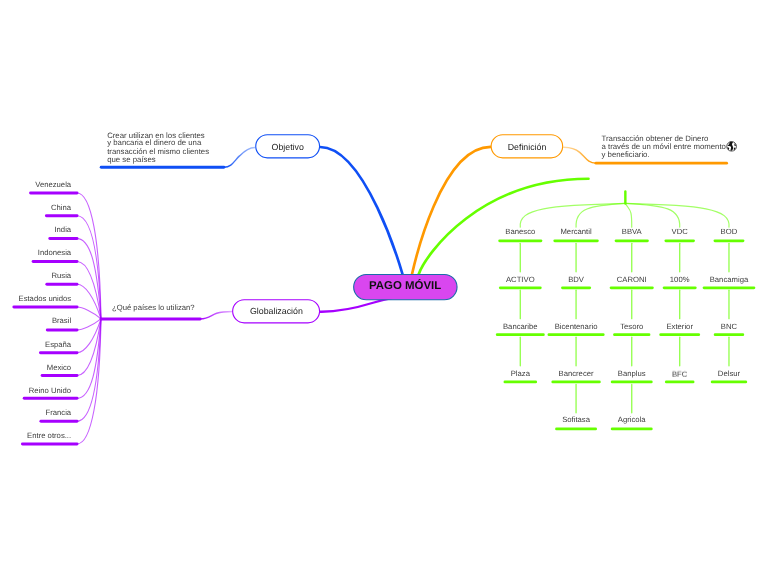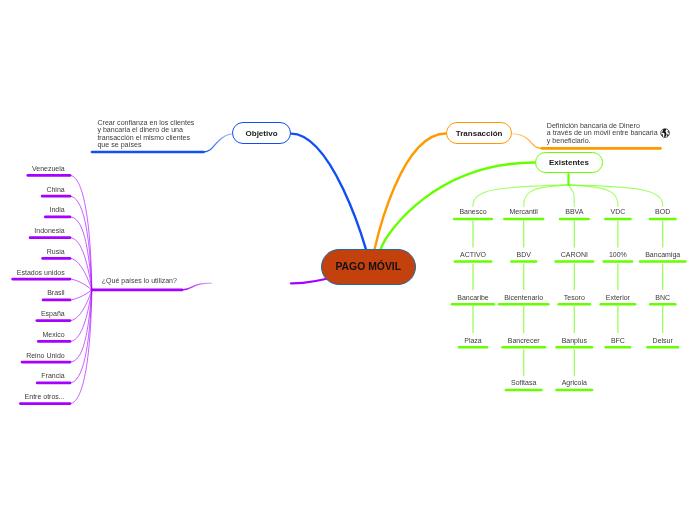--- a/index.html
+++ b/index.html
@@ -5,21 +5,21 @@
 <style>
   html,body{margin:0;padding:0;background:#ffffff;}
   body{width:696px;height:520px;overflow:hidden;
        font-family:"Liberation Sans","DejaVu Sans",sans-serif;
        -webkit-font-smoothing:antialiased;}
   #stage{position:relative;width:696px;height:520px;background:#ffffff;
          filter:opacity(1);}
   svg#links{position:absolute;left:0;top:0;width:696px;height:520px;overflow:visible;}
   .node{position:absolute;display:flex;align-items:center;justify-content:center;
         box-sizing:border-box;background:#fff;border-radius:999px;
-        font-weight:bold;font-size:8px;
+        font-weight:normal;font-size:8px;
         color:#1b1b1b;white-space:nowrap;}
   #root-node{position:absolute;display:flex;align-items:center;justify-content:center;
         box-sizing:border-box;border-radius:999px;white-space:nowrap;
         font-weight:bold;font-size:10.4px;}
   .note{position:absolute;color:#3c3c3c;font-size:7.1px;line-height:7.25px;}
   .note div{white-space:nowrap;}
   .leaf{position:absolute;color:#3b3b3b;font-size:7px;white-space:nowrap;
         text-align:center;transform:translate3d(-50%,0,0);}
   .qlabel{position:absolute;color:#3c3c3c;font-size:7px;white-space:nowrap;}
   .icon-globe{position:absolute;left:660.4px;top:127.6px;width:10.2px;height:10.2px;}
@@ -123,37 +123,37 @@
       <path d="M 568.5,184.9 C 499.7,186.6 471.1,189.1 473,206.5" fill="none" stroke="#66ff00" stroke-width="1.1" stroke-linecap="round" stroke-linejoin="round" stroke-opacity="0.6"></path>
       <path d="M 568.5,184.9 C 536.2,187.0 522.8,189.1 523.7,206.5" fill="none" stroke="#66ff00" stroke-width="1.1" stroke-linecap="round" stroke-linejoin="round" stroke-opacity="0.6"></path>
       <path d="M 568.5,184.9 C 572.7,192.1 574.4,189.1 574.3,206.5" fill="none" stroke="#66ff00" stroke-width="1.1" stroke-linecap="round" stroke-linejoin="round" stroke-opacity="0.6"></path>
       <path d="M 568.5,184.9 C 604.1,186.9 618.9,189.1 617.9,206.5" fill="none" stroke="#66ff00" stroke-width="1.1" stroke-linecap="round" stroke-linejoin="round" stroke-opacity="0.6"></path>
       <path d="M 568.5,184.9 C 636.3,186.6 664.6,189.1 662.7,206.5" fill="none" stroke="#66ff00" stroke-width="1.1" stroke-linecap="round" stroke-linejoin="round" stroke-opacity="0.6"></path>
     </svg>
 <div class="node" id="objetivo-node" style="left: 231.6px; top: 122.2px; width: 59.9px; height: 21.8px; border: 1.7px solid rgb(15, 79, 245);">
       <span>Objetivo</span>
     </div>
     <div class="node" id="definicion-node" style="left: 445.9px; top: 122.2px; width: 66.5px; height: 21.8px; border: 1.7px solid rgb(255, 153, 0);">
-      <span>Transacción</span>
-    </div>
-    <div class="node" id="existentes-node" style="left: 534.6px; top: 151.5px; width: 68.6px; height: 21.8px; border: 1.7px solid rgb(102, 255, 0);">
-      <span>Existentes</span>
-    </div>
-    <div id="root-node" style="left: 320.5px; top: 248.7px; width: 95.5px; height: 36px; background: #c2410c; border: 1.5px solid rgb(28, 107, 168); color: rgb(17, 17, 17);">
+      <span>Definición</span>
+    </div>
+    <div class="node" id="globalizacion-node" style="left: 211.3px; top: 272px; width: 79.9px; height: 21.8px; border: 1.7px solid rgb(166, 0, 255);">
+      <span>Globalización</span>
+    </div>
+    <div id="root-node" style="left: 320.5px; top: 248.7px; width: 95.5px; height: 24px; background: #d946ef; border: 1.5px solid rgb(28, 107, 168); color: rgb(17, 17, 17);">
       <span>PAGO MÓVIL</span>
     </div>
     <div class="note" style="left: 97.4px; top: 120.1px;">
-      <div>Crear confianza en los clientes</div>
+      <div>Crear utilizan en los clientes</div>
       <div>y bancaria el dinero de una</div>
       <div>transacción el mismo clientes</div>
       <div>que se países</div>
     </div>
     <div class="note" style="left: 546.8px; top: 123px;">
-      <div>Definición bancaria de Dinero</div>
-      <div>a través de un móvil entre bancaria</div>
+      <div>Transacción obtener de Dinero</div>
+      <div>a través de un móvil entre momento</div>
       <div>y beneficiario.</div>
     </div>
     <div class="icon-globe">
       <svg viewBox="0 0 20 20" width="10.2" height="10.2">
         <circle cx="10" cy="10" r="8.6" fill="none" stroke="#151515" stroke-width="1.35"></circle>
         <path fill="#151515" d="M6.4,2.6 C8.2,1.7 10.4,1.6 12.2,2.4 C12.6,3.1 11.9,3.9 11.3,4.4 C10.5,5.2 10.6,6.5 11.0,7.5 C11.5,9.0 12.6,10.2 12.8,11.8 C13.0,13.6 12.2,15.4 11.0,16.7 C10.4,17.4 9.5,18.0 8.6,18.0 C8.0,17.3 8.1,16.3 8.3,15.4 C8.6,14.0 9.3,12.6 8.9,11.2 C8.5,10.0 7.2,9.4 6.0,9.2 C4.9,9.0 3.7,9.3 2.7,8.9 C3.3,7.8 4.7,7.3 5.4,6.3 C6.2,5.2 5.9,3.7 6.4,2.6 Z"></path>
         <path fill="#151515" d="M2.6,11.5 C3.7,11.3 4.9,11.9 5.4,12.9 C5.9,14.1 5.4,15.5 4.6,16.4 C3.6,15.1 2.9,13.4 2.6,11.5 Z"></path>
         <path fill="#151515" d="M15.9,5.0 C16.8,6.1 17.4,7.4 17.5,8.8 C16.9,9.3 16.0,9.2 15.4,8.7 C14.8,8.1 14.8,7.2 15.0,6.4 C15.2,5.9 15.5,5.4 15.9,5.0 Z"></path>
         <path fill="#151515" d="M14.9,11.8 C15.8,11.8 16.7,12.4 16.9,13.2 C16.2,14.8 15.2,16.0 14.1,16.7 C13.7,15.2 13.9,13.0 14.9,11.8 Z"></path>
       </svg>

